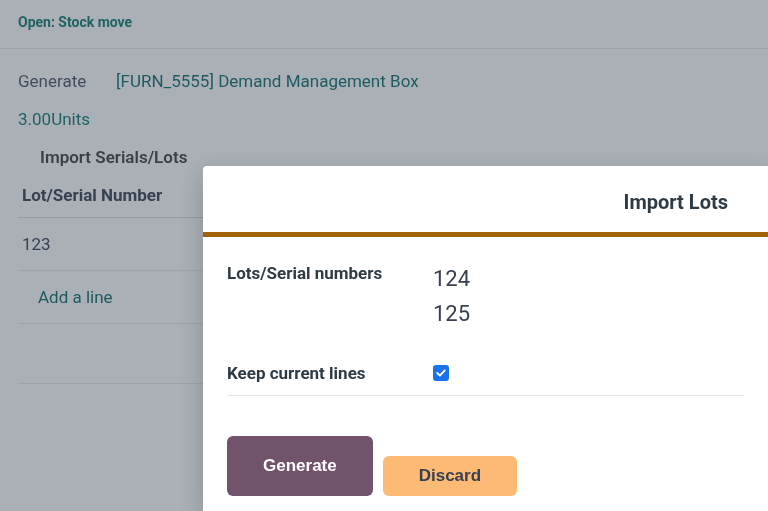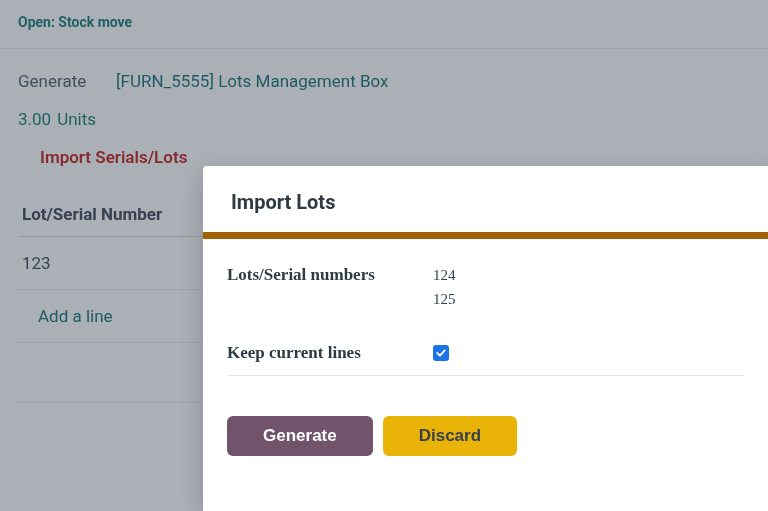--- a/index.html
+++ b/index.html
@@ -45,24 +45,24 @@
     }
     .field-value.units { color: #0f766e; }
     .help-q {
       font-size: 11px;
       font-weight: 600;
       color: #0f6b6b;
       vertical-align: super;
       margin-left: 3px;
     }
     .import-link {
-      color: #b91c1c;
+      color: #404040;
       font-weight: 600;
       font-size: 17px;
-      margin: 6px 0 27px 22px;
+      margin: 6px 0 8px 22px;
       display: block;
     }
     .table-area {
       margin-top: 8px;
     }
     .th {
       font-weight: 700;
       font-size: 17px;
       color: #374151;
       padding: 10px 4px 12px;
@@ -94,46 +94,46 @@
       left: 203px;
       top: 166px;
       right: 0;
       bottom: 0;
       background: #fff;
       border-radius: 4px 0 0 0;
       box-shadow: 0 8px 24px rgba(0,0,0,0.2);
       padding: 0;
     }
     .modal-header {
-      padding: 24px 28px 18px;
-      border-bottom: 7px solid #a16207;
+      padding: 24px 40px 18px;
+      border-bottom: 5px solid #a16207;
+      text-align: right;
     }
     .modal-header h2 {
       font-size: 20px;
       font-weight: 700;
       color: #2f3b44;
     }
     .modal-body {
       padding: 24px 24px 12px;
-      font-family: Liberation Serif, serif;
     }
     .mrow {
       display: flex;
       margin-bottom: 6px;
       align-items: flex-start;
     }
     .mrow .mlabel {
       width: 206px;
       font-weight: 700;
       font-size: 17px;
       color: #2f3b44;
       padding-top: 2px;
     }
     .mrow .mvalue {
-      font-size: 15px;
+      font-size: 22px;
       color: #374151;
       white-space: pre-line;
       line-height: 1.6;
     }
     .mrow.keep { margin-top: 30px; border-bottom: 1px solid #e6e6e6; padding-bottom: 12px; }
     .checkbox {
       width: 16px;
       height: 16px;
       border: 2px solid #1a73e8;
       border-radius: 3px;
@@ -155,39 +155,40 @@
       padding: 10px 36px;
       border-radius: 6px;
       border: none;
       cursor: pointer;
     }
     .btn-primary {
       background: #71546c;
       color: #fff;
     }
     .btn-secondary {
-      background: #eab308;
-      color: #374151;
+      background: #fdba74;
+      color: #374151;
+      margin-top: 20px;
     }
   </style>
 </head>
 <body>
 
 <div class="backdrop">
   <div class="bg-header">
     <h1>Open: Stock move</h1>
   </div>
   <div class="bg-body">
     <div class="field-row">
       <span class="field-label">Generate</span>
-      <span class="field-value">[FURN_5555] Lots Management Box</span>
+      <span class="field-value">[FURN_5555] Demand Management Box</span>
     </div>
     <div class="field-row">
       <span class="field-value units">3.00</span>
-      <span class="field-value units" style="margin-left:6px">Units</span>
+      <span class="field-value units" style="">Units</span>
     </div>
     <a class="import-link">Import Serials/Lots</a>
     <div class="table-area">
       <div class="th">Lot/Serial Number</div>
       <div class="td">123</div>
       <div class="add-line">Add a line</div>
       <div class="empty-row"></div>
     </div>
   </div>
 </div>

